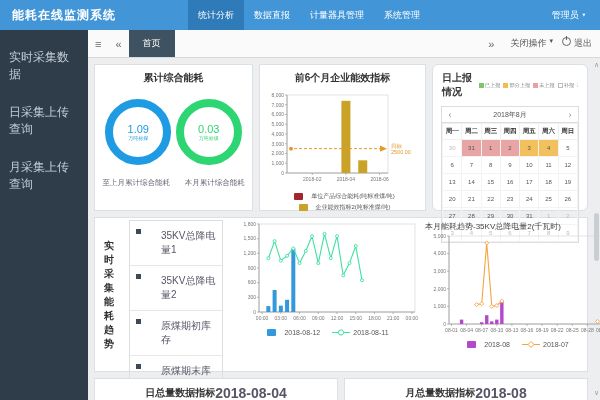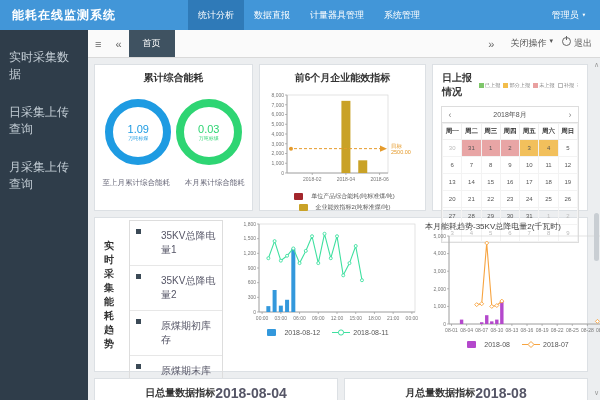--- a/index.html
+++ b/index.html
@@ -26,21 +26,21 @@
   .tr-item{display:flex;align-items:flex-start;gap:3px;cursor:pointer;}
   .power-icon{width:7px;height:7px;border:1px solid #666;border-radius:50%;display:inline-block;position:relative;}
   .power-icon::after{content:"";position:absolute;left:2.5px;top:-2px;width:1px;height:4px;background:#666;}
   
   .content{flex:1;padding:6px 12px 0 6px;position:relative;overflow:hidden;}
   .panel{background:#fff;border:1px solid #dce0e4;box-sizing:border-box;}
   .panel-h{display:flex;align-items:center;justify-content:center;padding:6px 9px 5px;font-size:10px;font-weight:bold;color:#333;}
   .row1{display:flex;gap:6px;height:147px;}
   .p-cumulative{width:159px;flex-shrink:0;}
   .p-monthind{width:167px;flex-shrink:0;display:flex;flex-direction:column;}
-  .p-dreport{flex:1;min-width:0;}
+  .p-dreport{flex:1;min-width:0;border-radius:6px;}
   
   .gauges{display:flex;justify-content:space-around;padding:9px 8px 0;}
   .gauge-ring{width:50px;height:50px;border-radius:50%;border:8px solid #1e9be2;display:flex;flex-direction:column;align-items:center;justify-content:center;}
   .g-val{font-size:11px;font-weight:normal;}
   .g-unit{font-size:5px;}
   .gauge-labels{display:flex;justify-content:space-around;font-size:7.5px;color:#667;margin-top:13px;}
   
   .dr-legend{display:flex;align-items:center;gap:3px;font-size:5.2px;color:#888;font-weight:normal;white-space:nowrap;overflow:hidden;}
   .dr-li{display:flex;align-items:center;gap:1px;}
   .sw{width:5px;height:5px;display:inline-block;}

